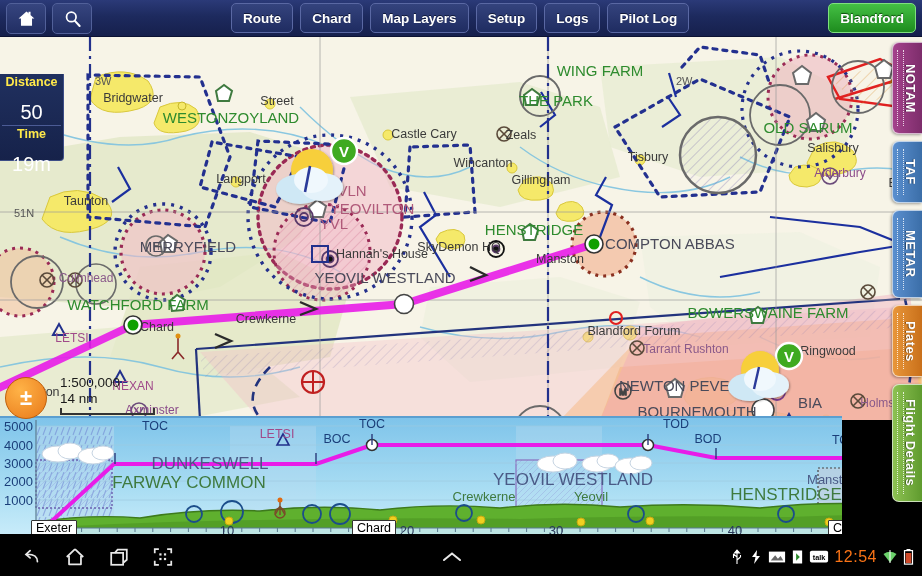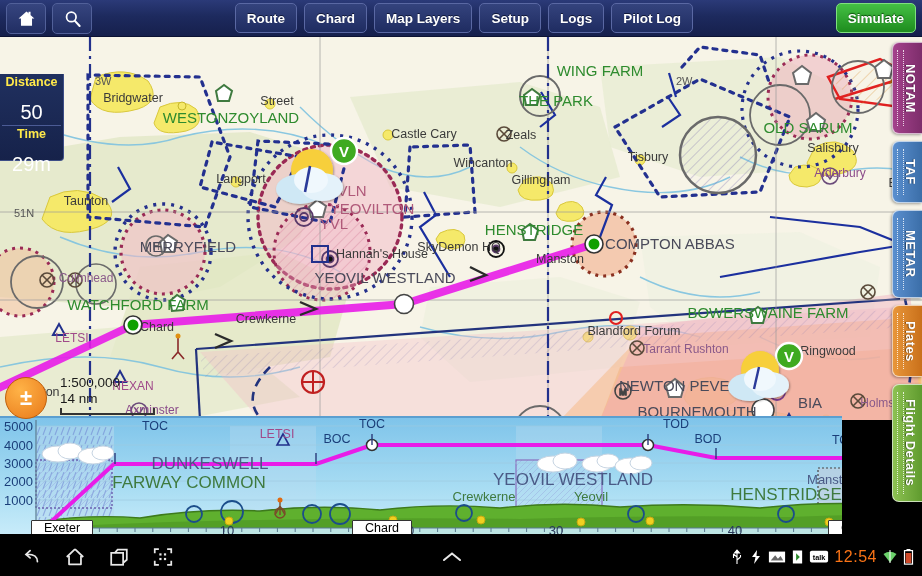--- a/index.html
+++ b/index.html
@@ -104,21 +104,21 @@
 
   
   .profile {
     position: absolute; left: 0; top: 416px; width: 842px; height: 118px;
     background: #b9e3f7; overflow: hidden;
     border-top: 2px solid #5b9fd0;
   }
   .profile svg { position: absolute; left: 0; top: 0; }
   .pf-label {
     position: absolute; background: #fff; border: 1px solid #333;
-    font-size: 12.5px; color: #000; padding: 0 12px; line-height: 15px;
+    font-size: 12.5px; color: #000; padding: 0 4px; line-height: 15px;
     border-radius: 1px;
   }
 
   
   .navbar {
     position: absolute; left: 0; top: 538px; width: 922px; height: 38px;
     background: #000; display: flex; align-items: center;
   }
   .nav-left { display: flex; align-items: center; gap: 22px; margin-left: 20px; }
   .nav-center { flex: 1; display: flex; align-items: center; justify-content: center; }
@@ -457,21 +457,21 @@
     </svg>
 
     <div class="infopanel">
       <div class="ip-row">
         <div class="ip-label">Distance</div>
         <div class="ip-val">50</div>
       </div>
       <div class="ip-sep"></div>
       <div class="ip-row">
         <div class="ip-label">Time</div>
-        <div class="ip-val">29m</div>
+        <div class="ip-val">19m</div>
       </div>
     </div>
 
     <div class="zoombtn">±</div>
     <div class="scalebox">
       <div>1:500,000</div>
       <div>14 nm</div>
       <div class="scalebar"></div>
     </div>
   </div>
@@ -695,21 +695,21 @@
     </div>
     <div class="tb-center">
         <div class="tb-btn">Route</div>
         <div class="tb-btn">Chard</div>
         <div class="tb-btn">Map Layers</div>
         <div class="tb-btn">Setup</div>
         <div class="tb-btn">Logs</div>
         <div class="tb-btn">Pilot Log</div>
       </div>
     <div class="tb-right">
-      <div class="tb-btn-green">Simulate</div>
+      <div class="tb-btn-green">Blandford</div>
     </div>
   </div>
 
   <div class="navbar">
     <div class="nav-left">
       <svg width="22" height="22" viewBox="0 0 24 24">
         <path d="M19 17 q0 -8 -11 -8 M11 5 L6.5 9.2 L11 13" fill="none" stroke="#e8e8e8" stroke-width="1.9" stroke-linecap="round"></path>
       </svg>
       <svg width="22" height="22" viewBox="0 0 24 24">
         <path d="M12 3.5 L21 12 M12 3.5 L3 12 M5.5 11 V20 H18.5 V11" fill="none" stroke="#e8e8e8" stroke-width="1.9" stroke-linejoin="round"></path>

